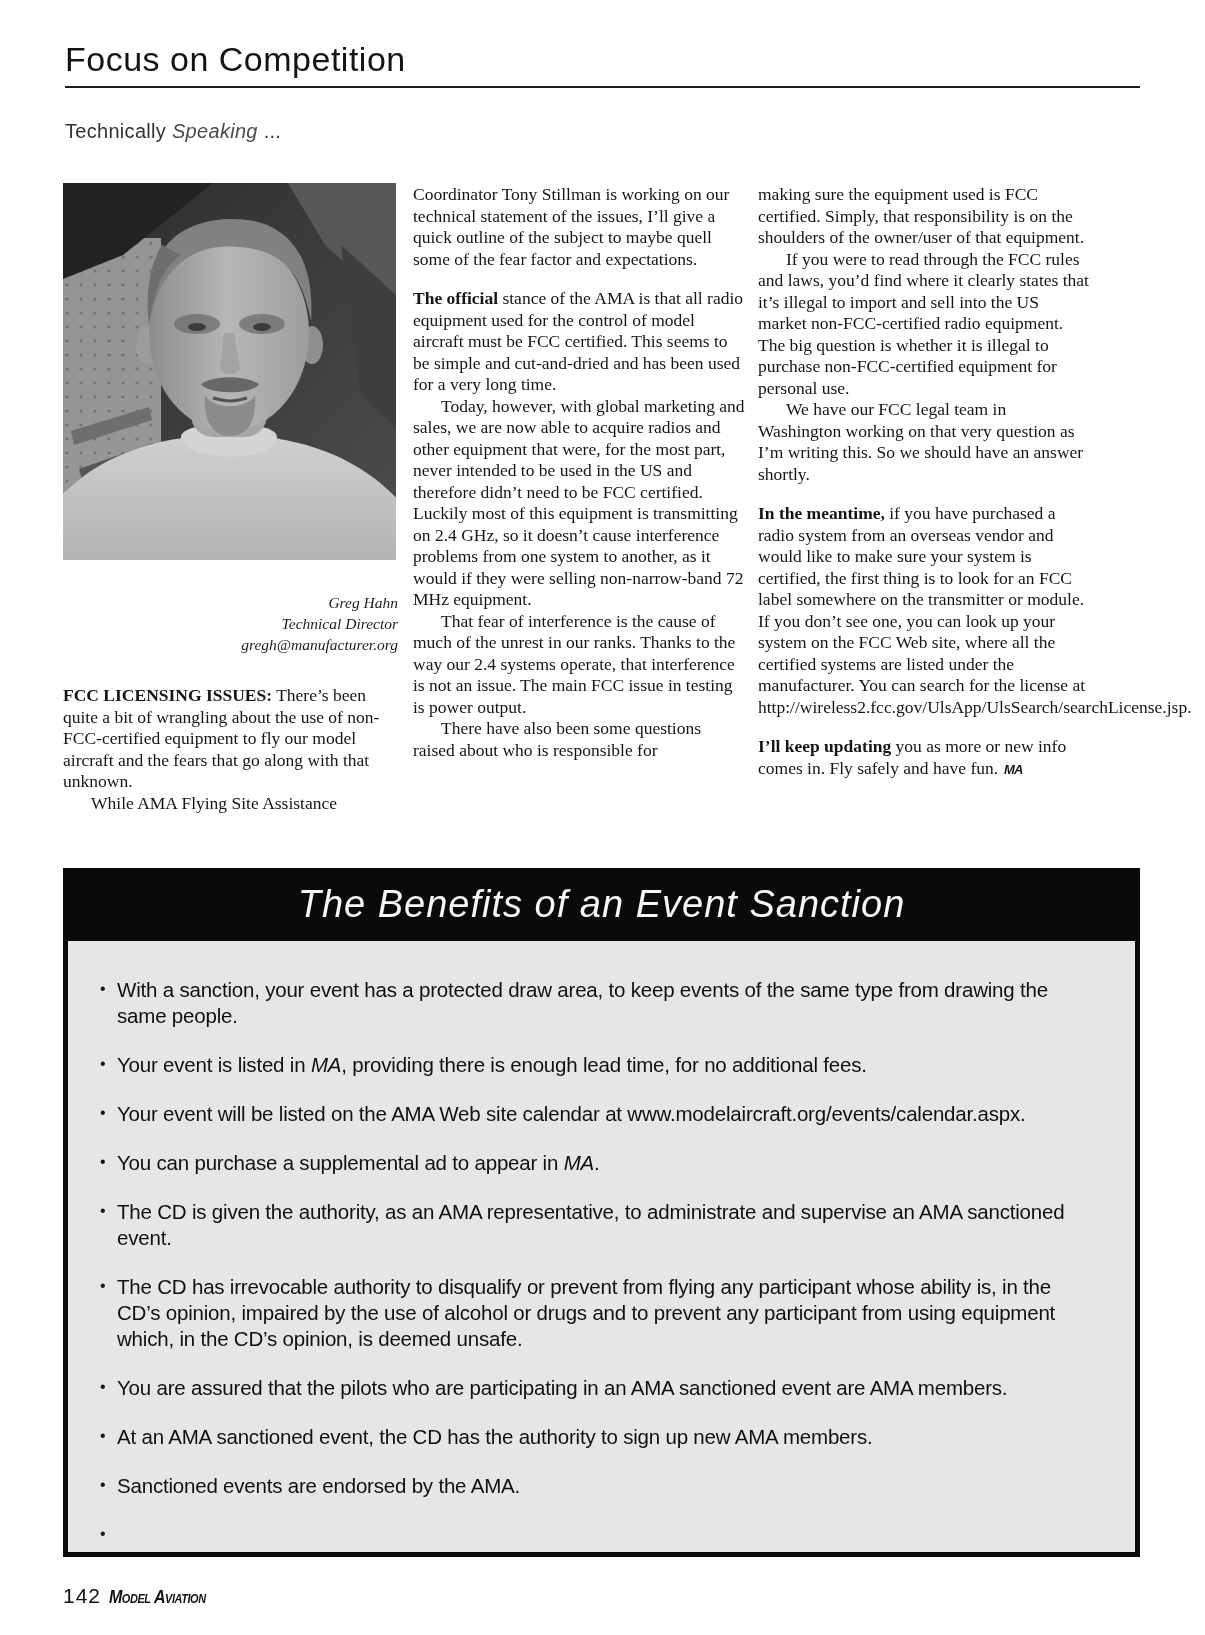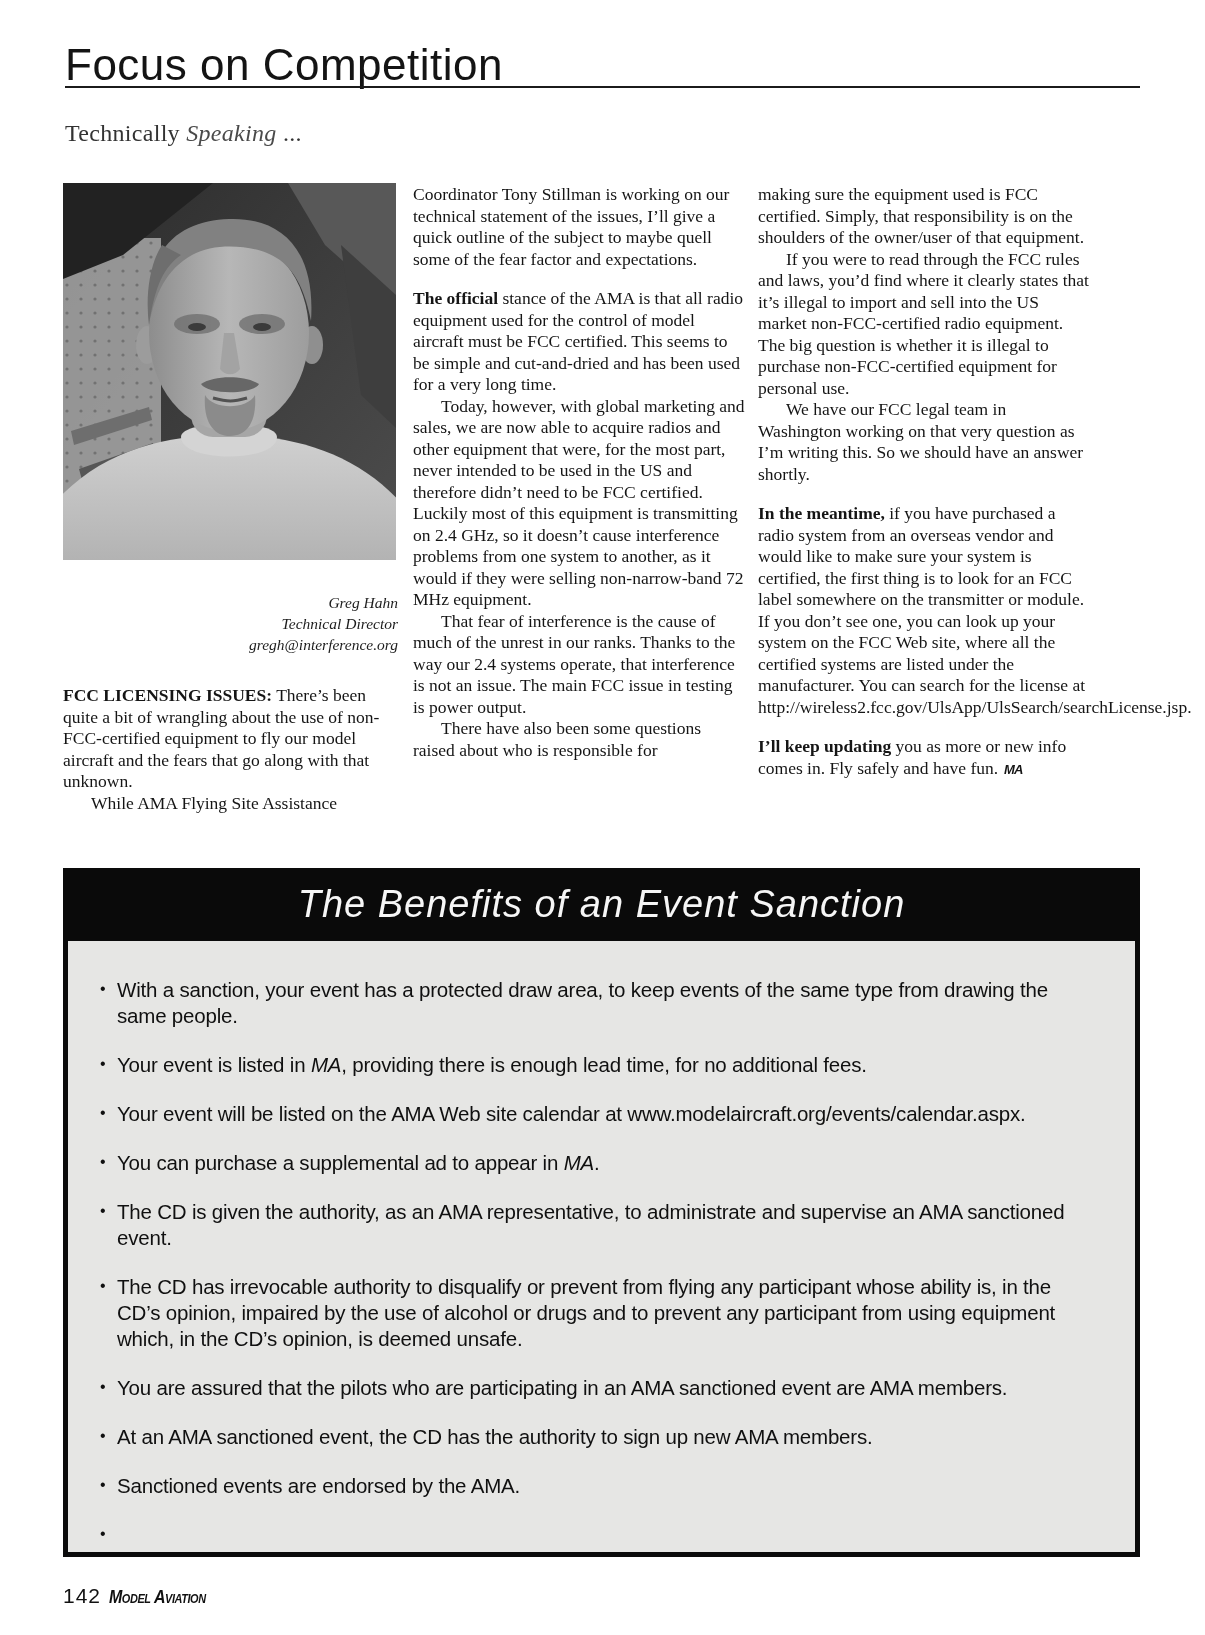--- a/index.html
+++ b/index.html
@@ -5,29 +5,29 @@
   html,body{margin:0;padding:0;background:#888;}
   .page{
     position:relative;width:1205px;height:1635px;background:#ffffff;
     margin:0 auto;overflow:hidden;
     font-family:"Liberation Serif", serif;color:#151515;
   }
   
   .section-title{
     position:absolute;left:65px;top:40px;width:1075px;
     font-family:"Liberation Sans", sans-serif;
-    font-size:44px;font-weight:400;letter-spacing:.5px;color:#141414;
+    font-size:34px;font-weight:400;letter-spacing:.5px;color:#141414;
   }
   .header-rule{
     position:absolute;left:65px;top:86px;width:1075px;height:2px;background:#1b1b1b;
   }
   .subtitle{
     position:absolute;left:65px;top:120px;
-    font-family:Liberation Serif, serif;
-    font-size:24px;color:#333;letter-spacing:.3px;
+    font-family:Liberation Sans, sans-serif;
+    font-size:20px;color:#333;letter-spacing:.3px;
   }
   .subtitle .it{font-style:italic;color:#4a4a4a;}
   
   .col{position:absolute;top:184px;width:332px;font-size:17.5px;line-height:21.5px;text-align:left;}
   .col1{left:63px;width:335px;top:183px;}
   .col2{left:413px;}
   .col3{left:758px;}
   .col p{margin:0;}
   .col p.gap{margin-top:18px;}
   .col p.ind{text-indent:28px;}
@@ -133,21 +133,21 @@
         <ellipse cx="199" cy="144" rx="9" ry="4" fill="#3b3b3b"></ellipse>
         <path d="M161,150 L157,186 C162,193 172,193 177,186 L171,150 Z" fill="#a3a3a3"></path>
         <path d="M138,201 C151,192 182,192 196,201 C189,212 145,212 138,201 Z" fill="#676767"></path>
         <path d="M150,215 C165,219 170,219 184,215" stroke="#525252" stroke-width="3" fill="none"></path>
         <path d="M142,212 C140,239 151,253 167,253 C184,253 194,239 192,212 C184,227 150,227 142,212 Z" fill="#8b8b8b"></path>
       </svg>
     </div>
     <div class="caption">
       <div>Greg Hahn</div>
       <div>Technical Director</div>
-      <div>gregh@interference.org</div>
+      <div>gregh@manufacturer.org</div>
     </div>
     <div class="col1-text">
       <p><span class="lead">FCC LICENSING ISSUES:</span><span> There’s been quite a bit of wrangling about the use of non-FCC-certified equipment to fly our model aircraft and the fears that go along with that unknown.</span></p>
       <p class="ind">While AMA Flying Site Assistance</p>
     </div>
   </div>
 
   <div class="col col2">
     <p>Coordinator Tony Stillman is working on our technical statement of the issues, I’ll give a quick outline of the subject to maybe quell some of the fear factor and expectations.</p>
     <p class="gap"><span class="lead">The official</span><span> stance of the AMA is that all radio equipment used for the control of model aircraft must be FCC certified. This seems to be simple and cut-and-dried and has been used for a very long time.</span></p>

